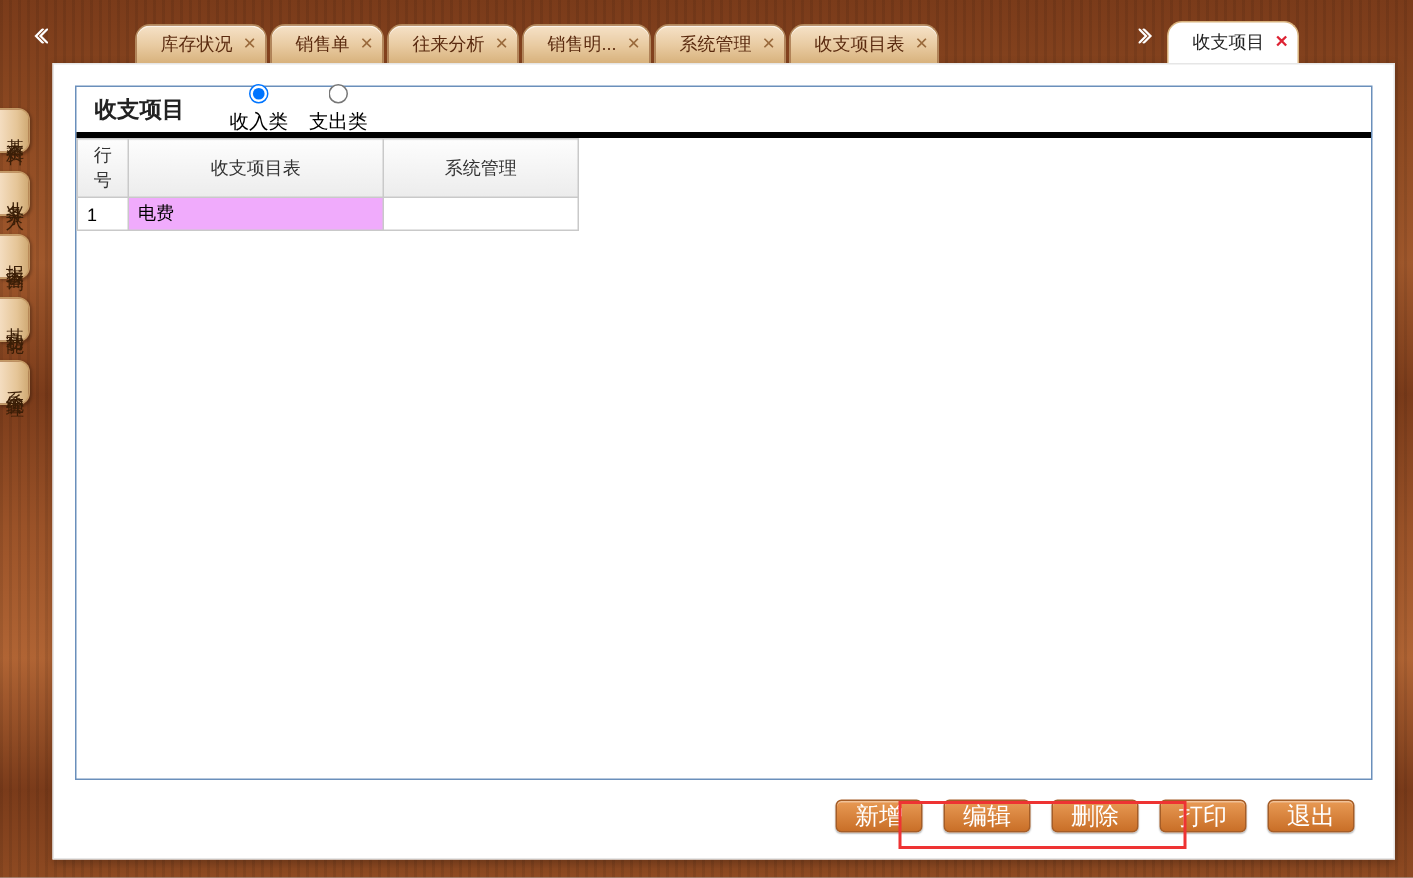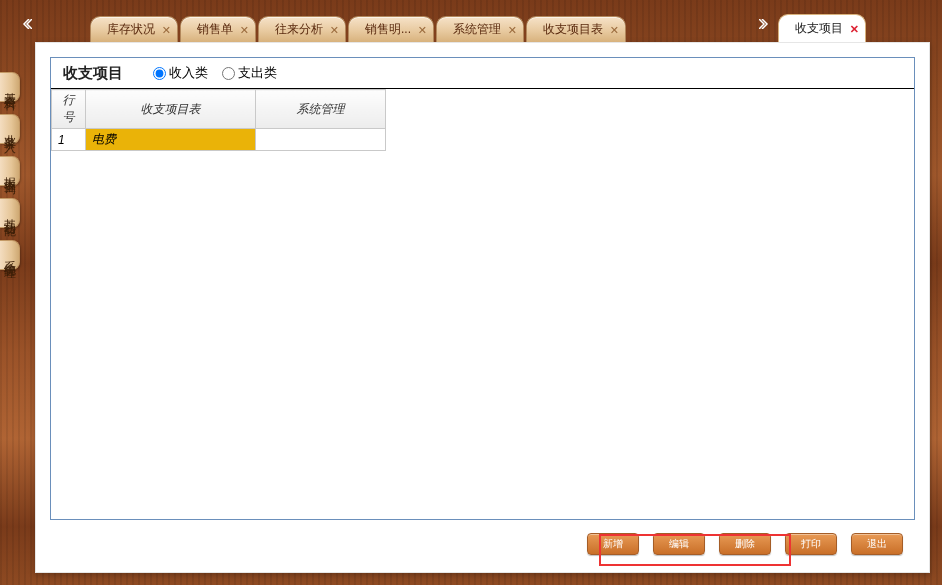--- a/index.html
+++ b/index.html
@@ -115,60 +115,59 @@
   }
   .panel-header {
     height: 30px;
     display: flex; align-items: center;
     padding: 0 12px;
     gap: 30px;
     font-size: 13px;
   }
   .panel-title { font-weight: bold; font-size: 15px; color: #222; }
   .radio-group { display: flex; gap: 14px; align-items: center; }
-  .radio-group label { display: flex; align-items: center; gap: 3px; cursor: pointer; }
+  .radio-group label { display: flex; align-items: center; gap: 3px; cursor: pointer; flex-direction: column; }
 
   
   .grid {
-    border-top: 1px solid #000000;
-    font-style: italic;
+    border-top: 4px solid #000000;
   }
   table { border-collapse: collapse; }
   th, td {
     border: 1px solid #c9c9c9;
     padding: 2px 6px;
     height: 20px;
     font-weight: normal;
     text-align: center;
     background: #fff;
   }
   th {
     background: linear-gradient(#fdfdfd,#ececec);
     color: #333;
   }
   td.left { text-align: left; }
   .col-row { width: 34px; }
   .col-name { width: 170px; }
   .col-note { width: 130px; }
-  tbody tr.sel td { background: #eab308; }
+  tbody tr.sel td { background: #f0abfc; }
 
   
   .button-bar {
     position: absolute; left: 0; right: 0; bottom: 12px; height: 32px;
     display: flex; align-items: center; justify-content: flex-end;
     gap: 14px; padding-right: 26px;
   }
   .btn {
     min-width: 52px; height: 22px;
     padding: 0 12px;
     border: 1px solid #a55d27;
     border-radius: 4px;
     background: linear-gradient(#e89a55,#c96f28);
     color: #fff;
-    font-size: 10px;
+    font-size: 16px;
     box-shadow: inset 0 1px 0 rgba(255,255,255,.4), 0 1px 1px rgba(0,0,0,.25);
     cursor: pointer;
     display: flex; align-items: center; justify-content: center;
   }
   .highlight-box {
     position: absolute;
     border: 2px solid #e33;
     pointer-events: none;
     z-index: 10;
   }

